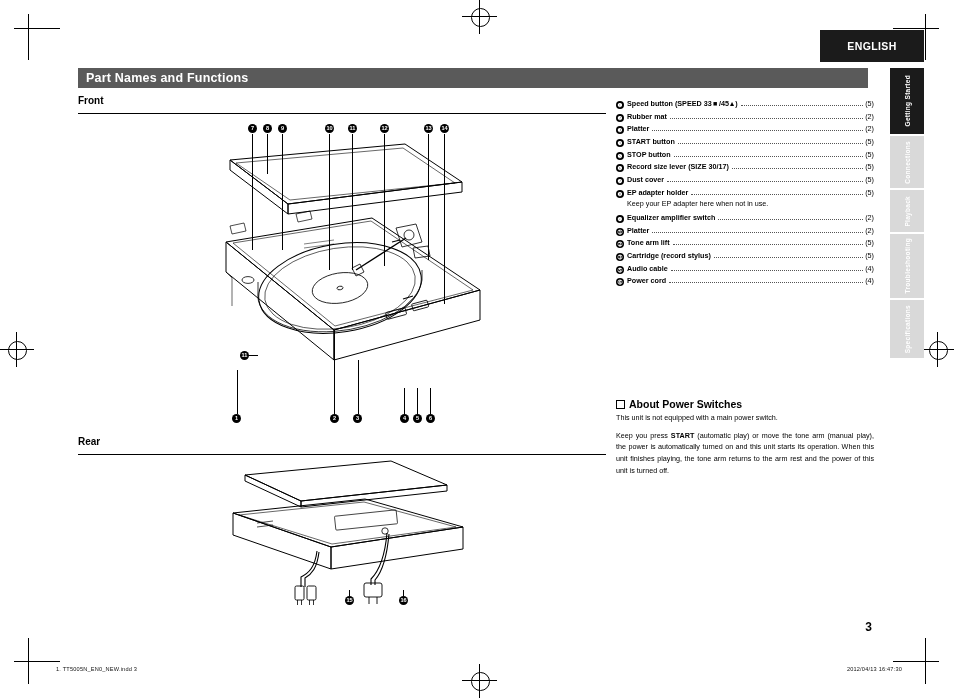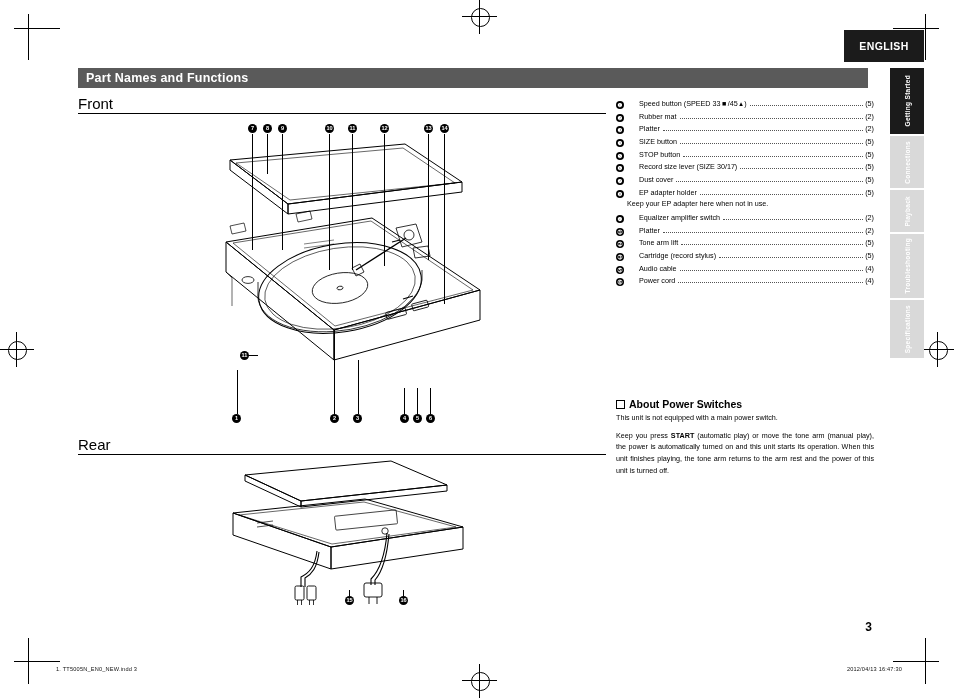--- a/index.html
+++ b/index.html
@@ -11,21 +11,21 @@
   .page{position:absolute;left:0;top:0;width:954px;height:698px;}
 
   
   .mark{position:absolute;background:#000;}
   .crossh{position:absolute;background:#000;height:1px;}
   .crossv{position:absolute;background:#000;width:1px;}
   .circ{position:absolute;border:1px solid #000;border-radius:50%;}
 
   
   .english-tab{
-    position:absolute;right:30px;top:30px;width:80px;height:32px;
+    position:absolute;right:30px;top:30px;width:104px;height:32px;
     background:#1b1b1b;color:#fff;display:flex;align-items:center;
     justify-content:center;font-size:10.5px;letter-spacing:.4px;font-weight:bold;
   }
 
   
   .side-tabs{position:absolute;right:30px;top:68px;width:34px;}
   .side-tab{
     width:34px;background:#1b1b1b;color:#fff;margin-bottom:2px;
     display:flex;align-items:center;justify-content:center;
     font-size:6.5px;letter-spacing:.3px;
@@ -38,38 +38,38 @@
   .side-tab.grey{background:#d9d9d9;color:#fff;}
 
   
   .title-bar{
     position:absolute;left:78px;top:68px;width:790px;height:20px;
     background:#5a5a5a;color:#fff;display:flex;align-items:center;
   }
   .title-bar .tb-text{font-size:12.5px;font-weight:bold;margin-left:8px;letter-spacing:.2px;}
 
   
-  .sec-head{position:absolute;font-size:15px;font-weight:normal;}
+  .sec-head{position:absolute;font-size:10px;font-weight:bold;}
   .sec-rule{position:absolute;height:1px;background:#000;}
 
   
   .rcol{position:absolute;left:616px;top:98px;width:258px;}
   .rcol .intro{font-size:7.2px;line-height:1.5;margin-bottom:10px;}
   .list{list-style:none;margin:0;padding:0;}
   .list li{
     font-size:7.2px;line-height:1.55;margin-bottom:1.5px;
     display:flex;align-items:baseline;
   }
   .bullet{
     display:inline-block;width:8px;height:8px;border-radius:50%;
     background:#000;color:#fff;font-size:5.4px;line-height:8px;
     text-align:center;margin-right:3px;flex:0 0 8px;font-weight:bold;
     position:relative;top:1px;
   }
-  .li-label{font-weight:normal;white-space:nowrap;margin-left:12px;}
+  .li-label{font-weight:bold;white-space:nowrap;}
   .dots{
     flex:1 1 auto;border-bottom:1px dotted #555;
     margin:0 2px 2px 3px;height:6px;min-width:4px;
   }
   .pg{white-space:nowrap;}
   .sub-note{font-size:7.2px;margin:0 0 2px 11px;line-height:1.5;}
 
   .about-head{
     position:absolute;left:616px;top:398px;font-size:10.5px;font-weight:bold;
     display:flex;align-items:center;
@@ -314,21 +314,21 @@
         <span class="pg">(2)</span>
       </li>
       <li>
         <span class="bullet">❸</span>
         <span class="li-label">Platter</span>
         <span class="dots"></span>
         <span class="pg">(2)</span>
       </li>
       <li>
         <span class="bullet">❹</span>
-        <span class="li-label">SIZE button</span>
+        <span class="li-label">START button</span>
         <span class="dots"></span>
         <span class="pg">(5)</span>
       </li>
       <li>
         <span class="bullet">❺</span>
         <span class="li-label">STOP button</span>
         <span class="dots"></span>
         <span class="pg">(5)</span>
       </li>
       <li>

